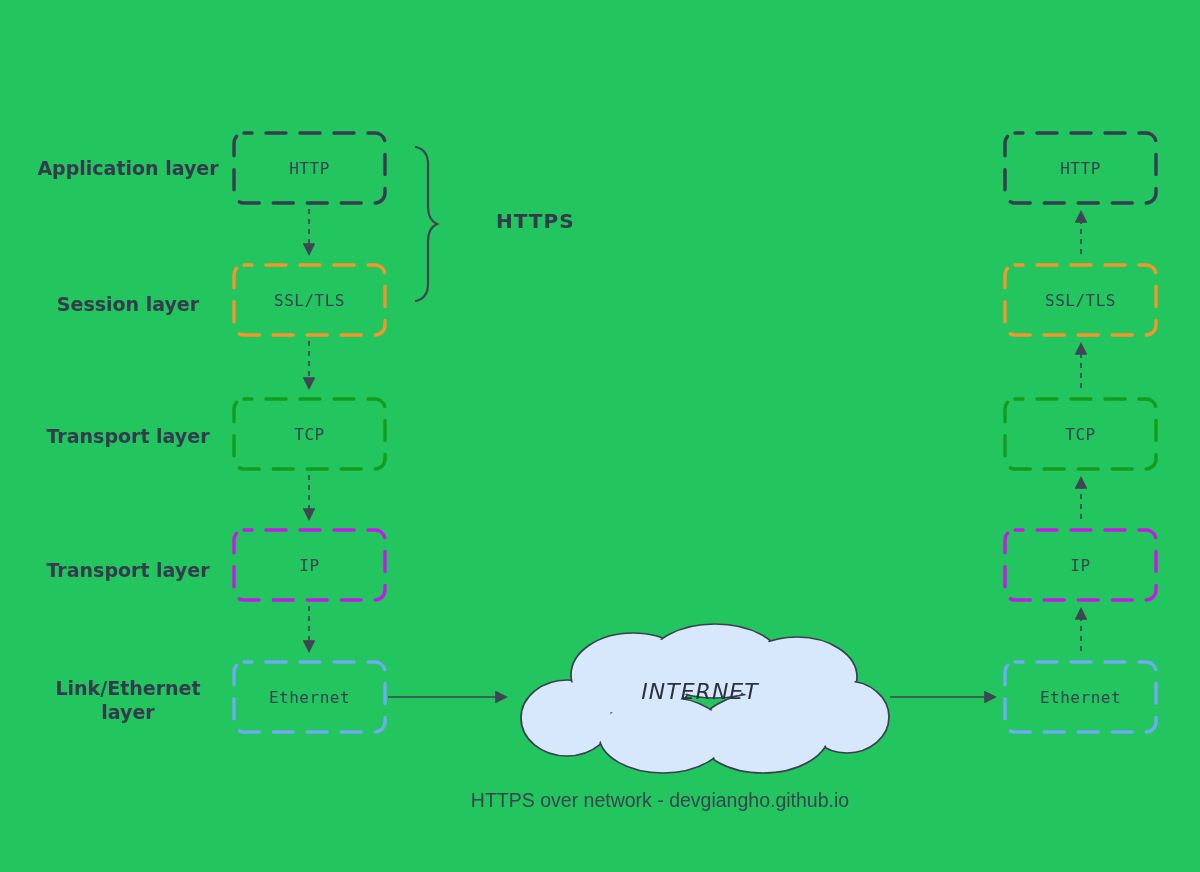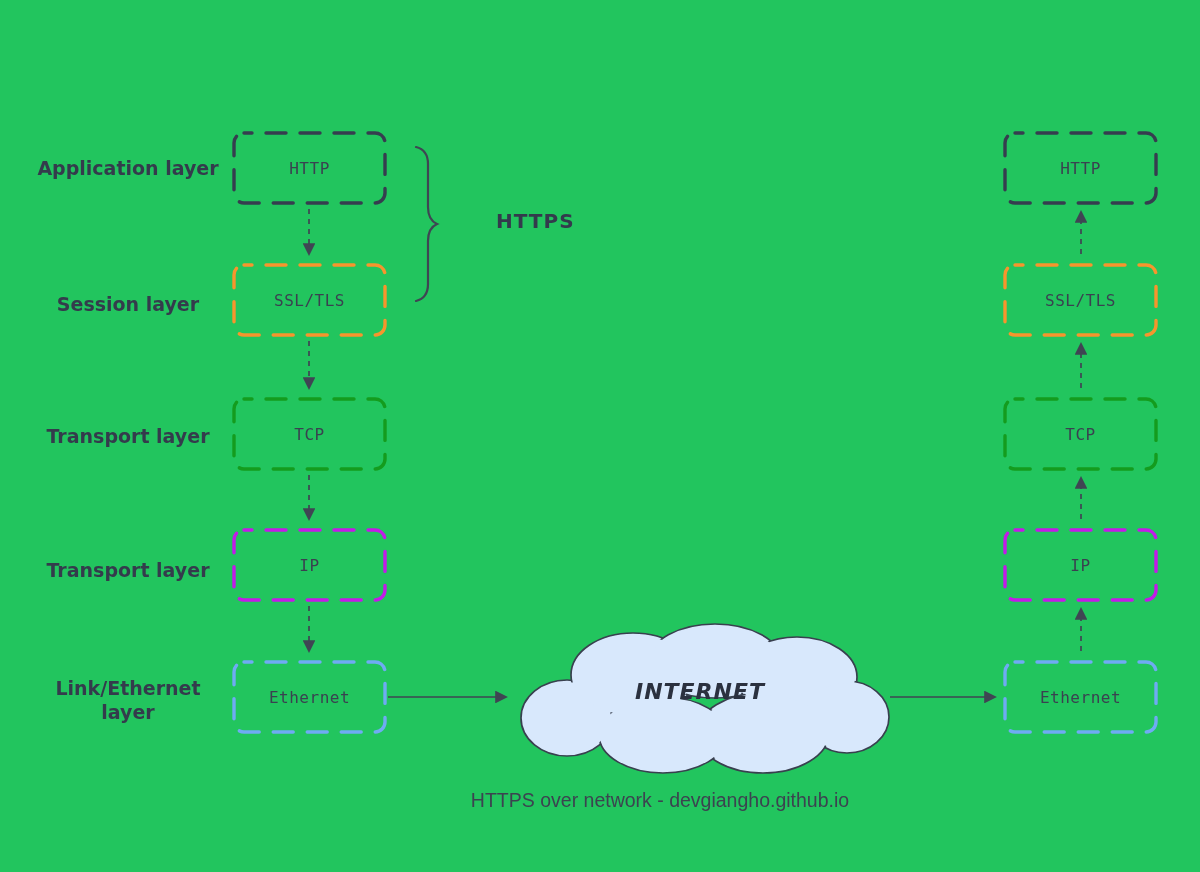--- a/index.html
+++ b/index.html
@@ -67,21 +67,21 @@
     z-index: 2;
     margin-left: 48px;
   }
   .cloud-label {
     position: absolute;
     left: 560px;
     top: 679px;
     width: 280px;
     text-align: center;
     font-size: 22px;
-    font-weight: bold;
+    font-weight: normal;
     font-style: italic;
     letter-spacing: 1px;
     color: #2b313f;
     z-index: 2;
   }
   .caption {
     position: absolute;
     left: 0;
     top: 789px;
     width: 1200px;

